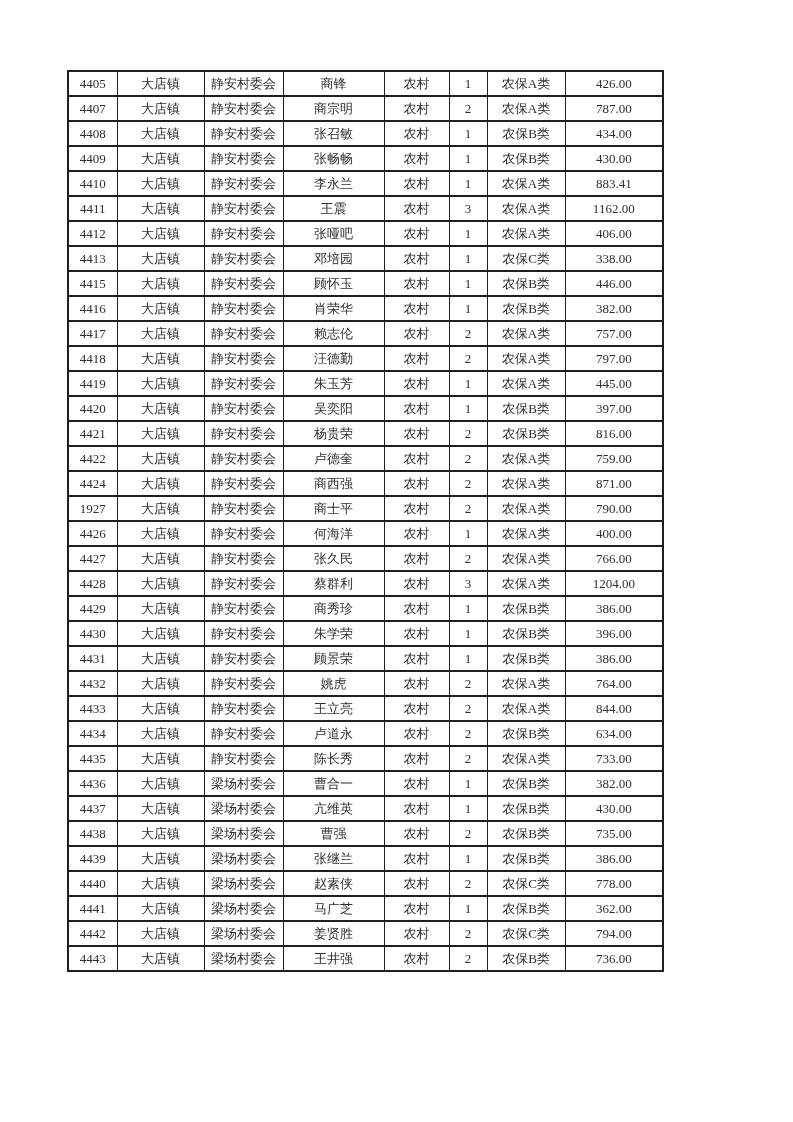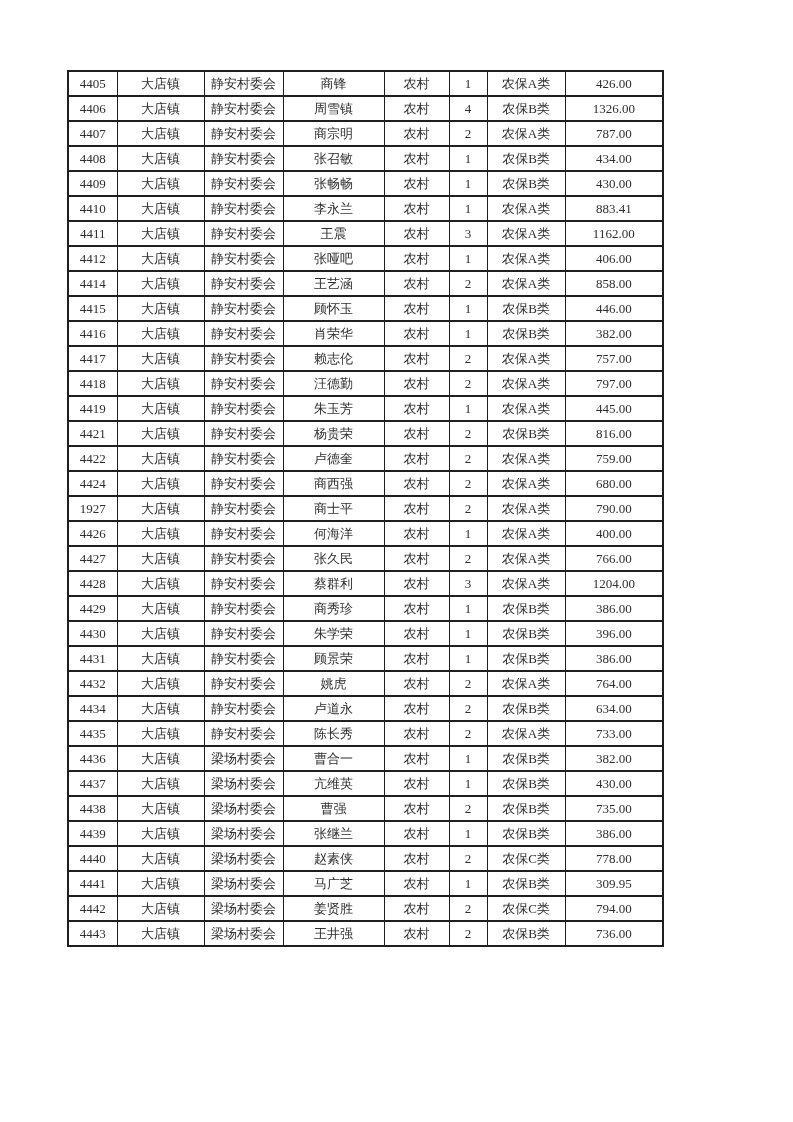--- a/index.html
+++ b/index.html
@@ -73,30 +73,20 @@
           <td>4405</td>
           <td>大店镇</td>
           <td>静安村委会</td>
           <td>商锋</td>
           <td>农村</td>
           <td>1</td>
           <td>农保A类</td>
           <td>426.00</td>
         </tr>
         <tr>
-          <td>4406</td>
-          <td>大店镇</td>
-          <td>静安村委会</td>
-          <td>周雪镇</td>
-          <td>农村</td>
-          <td>4</td>
-          <td>农保B类</td>
-          <td>1326.00</td>
-        </tr>
-        <tr>
           <td>4407</td>
           <td>大店镇</td>
           <td>静安村委会</td>
           <td>商宗明</td>
           <td>农村</td>
           <td>2</td>
           <td>农保A类</td>
           <td>787.00</td>
         </tr>
         <tr>
@@ -143,28 +133,28 @@
           <td>4412</td>
           <td>大店镇</td>
           <td>静安村委会</td>
           <td>张哑吧</td>
           <td>农村</td>
           <td>1</td>
           <td>农保A类</td>
           <td>406.00</td>
         </tr>
         <tr>
-          <td>4414</td>
-          <td>大店镇</td>
-          <td>静安村委会</td>
-          <td>王艺涵</td>
-          <td>农村</td>
-          <td>2</td>
-          <td>农保A类</td>
-          <td>858.00</td>
+          <td>4413</td>
+          <td>大店镇</td>
+          <td>静安村委会</td>
+          <td>邓培园</td>
+          <td>农村</td>
+          <td>1</td>
+          <td>农保C类</td>
+          <td>338.00</td>
         </tr>
         <tr>
           <td>4415</td>
           <td>大店镇</td>
           <td>静安村委会</td>
           <td>顾怀玉</td>
           <td>农村</td>
           <td>1</td>
           <td>农保B类</td>
           <td>446.00</td>
@@ -203,20 +193,30 @@
           <td>4419</td>
           <td>大店镇</td>
           <td>静安村委会</td>
           <td>朱玉芳</td>
           <td>农村</td>
           <td>1</td>
           <td>农保A类</td>
           <td>445.00</td>
         </tr>
         <tr>
+          <td>4420</td>
+          <td>大店镇</td>
+          <td>静安村委会</td>
+          <td>吴奕阳</td>
+          <td>农村</td>
+          <td>1</td>
+          <td>农保B类</td>
+          <td>397.00</td>
+        </tr>
+        <tr>
           <td>4421</td>
           <td>大店镇</td>
           <td>静安村委会</td>
           <td>杨贵荣</td>
           <td>农村</td>
           <td>2</td>
           <td>农保B类</td>
           <td>816.00</td>
         </tr>
         <tr>
@@ -230,21 +230,21 @@
           <td>759.00</td>
         </tr>
         <tr>
           <td>4424</td>
           <td>大店镇</td>
           <td>静安村委会</td>
           <td>商西强</td>
           <td>农村</td>
           <td>2</td>
           <td>农保A类</td>
-          <td>680.00</td>
+          <td>871.00</td>
         </tr>
         <tr>
           <td>1927</td>
           <td>大店镇</td>
           <td>静安村委会</td>
           <td>商士平</td>
           <td>农村</td>
           <td>2</td>
           <td>农保A类</td>
           <td>790.00</td>
@@ -311,20 +311,30 @@
         </tr>
         <tr>
           <td>4432</td>
           <td>大店镇</td>
           <td>静安村委会</td>
           <td>姚虎</td>
           <td>农村</td>
           <td>2</td>
           <td>农保A类</td>
           <td>764.00</td>
+        </tr>
+        <tr>
+          <td>4433</td>
+          <td>大店镇</td>
+          <td>静安村委会</td>
+          <td>王立亮</td>
+          <td>农村</td>
+          <td>2</td>
+          <td>农保A类</td>
+          <td>844.00</td>
         </tr>
         <tr>
           <td>4434</td>
           <td>大店镇</td>
           <td>静安村委会</td>
           <td>卢道永</td>
           <td>农村</td>
           <td>2</td>
           <td>农保B类</td>
           <td>634.00</td>
@@ -390,21 +400,21 @@
           <td>778.00</td>
         </tr>
         <tr>
           <td>4441</td>
           <td>大店镇</td>
           <td>梁场村委会</td>
           <td>马广芝</td>
           <td>农村</td>
           <td>1</td>
           <td>农保B类</td>
-          <td>309.95</td>
+          <td>362.00</td>
         </tr>
         <tr>
           <td>4442</td>
           <td>大店镇</td>
           <td>梁场村委会</td>
           <td>姜贤胜</td>
           <td>农村</td>
           <td>2</td>
           <td>农保C类</td>
           <td>794.00</td>

